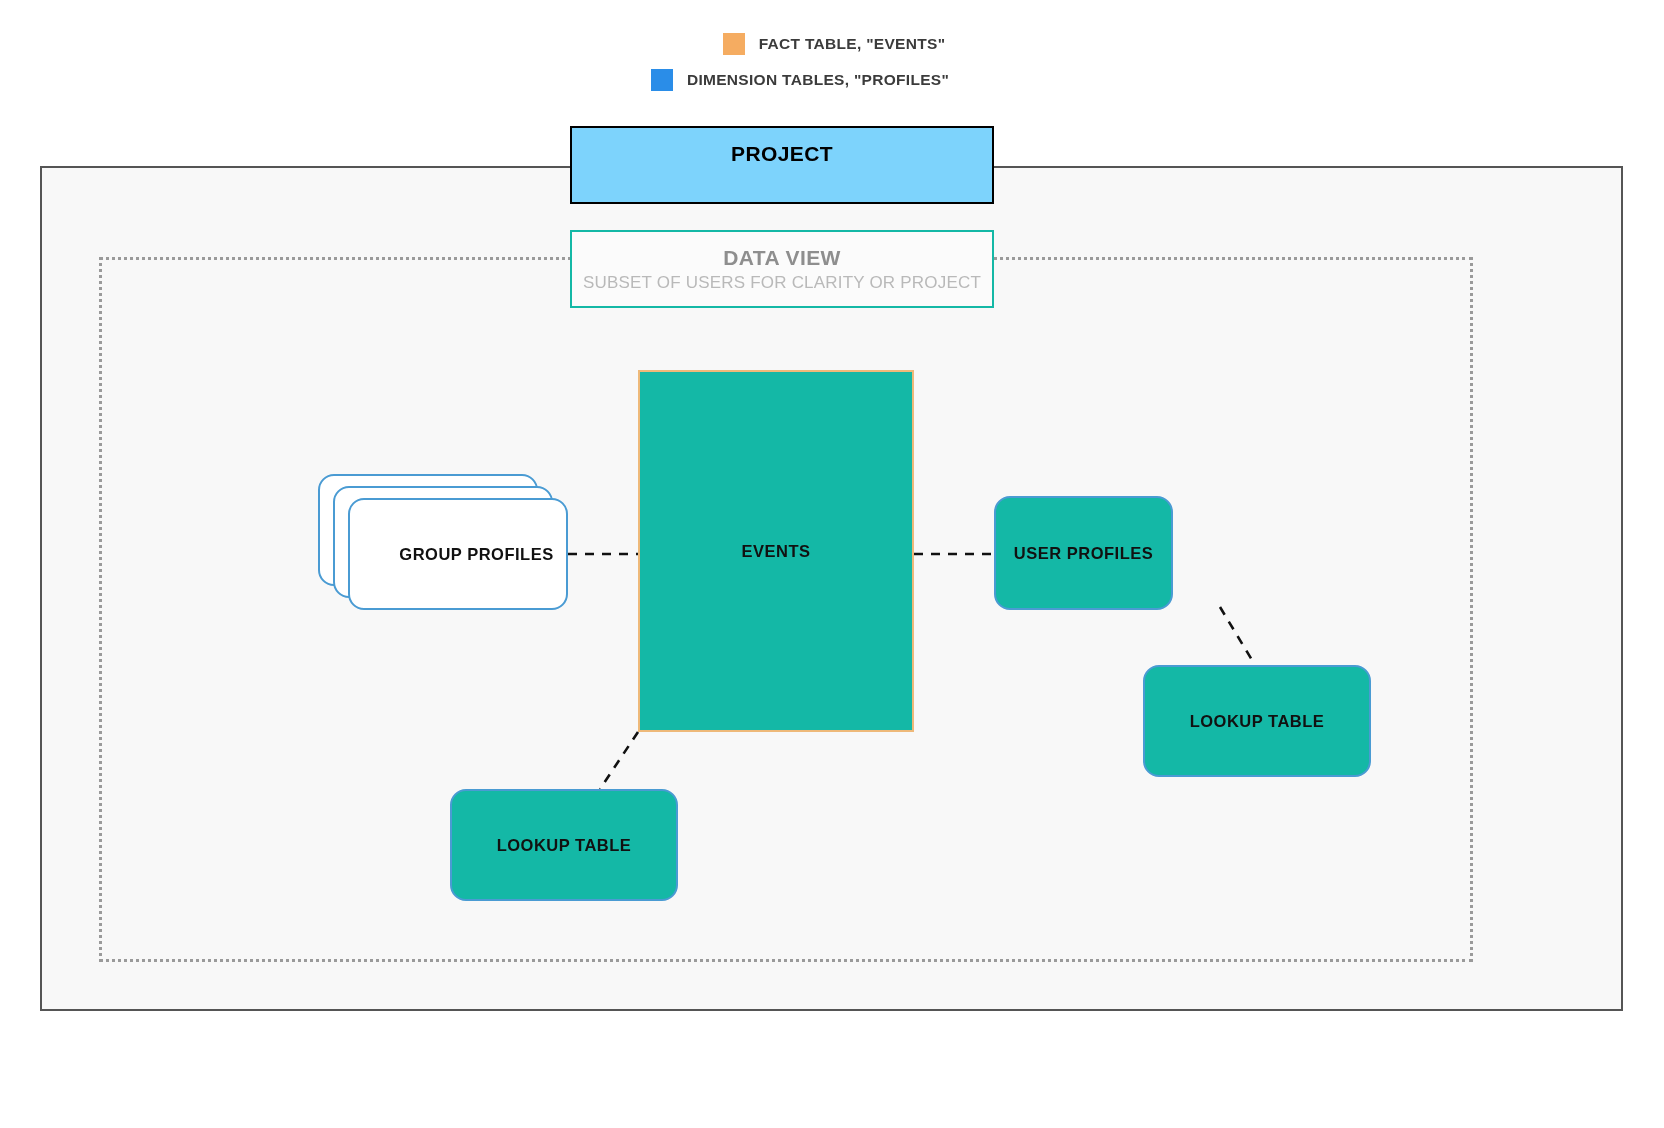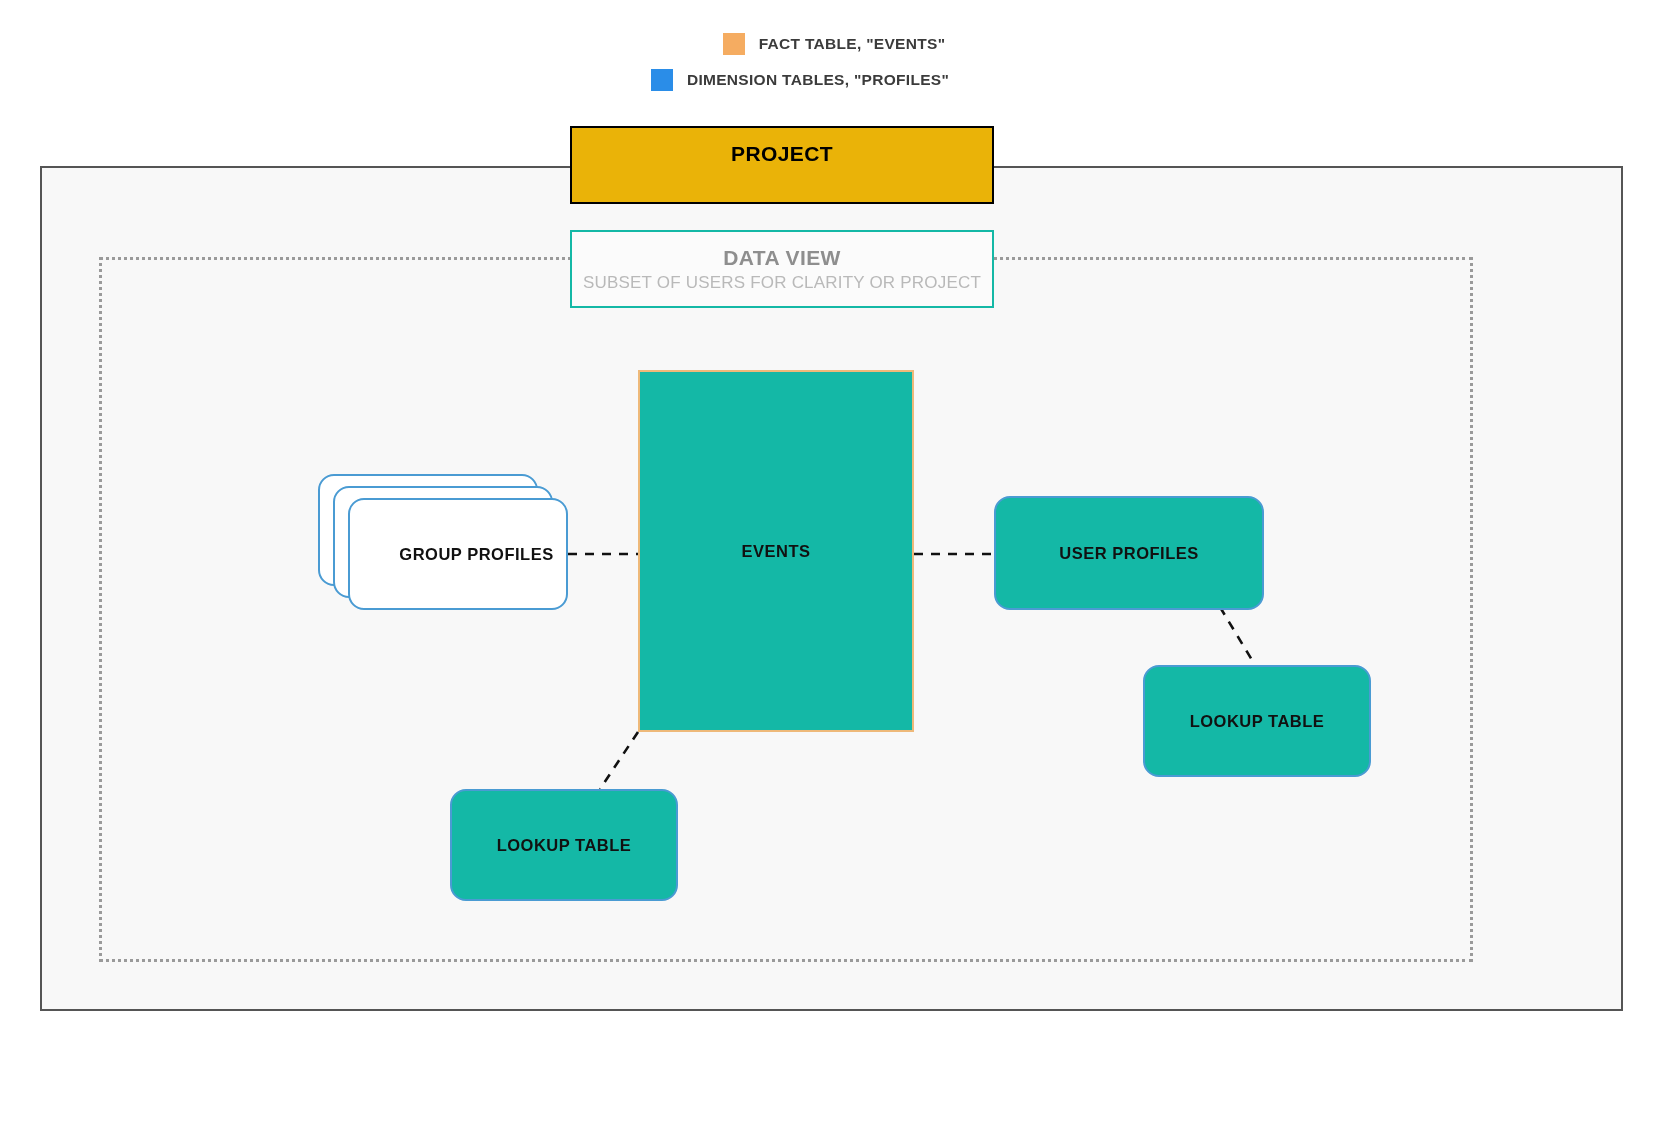--- a/index.html
+++ b/index.html
@@ -70,21 +70,21 @@
     height: 705px;
     border: 3px dotted #9a9a9a;
     box-sizing: border-box;
   }
 
   
   .header-card {
     position: absolute;
     box-sizing: border-box;
     text-align: center;
-    background: #eab308;
+    background: #7dd3fc;
   }
   #project-card {
     left: 570px;
     top: 126px;
     width: 424px;
     height: 78px;
     border: 2px solid #000000;
     padding-top: 12px;
   }
   #project-card .card-title {
@@ -191,21 +191,21 @@
     font-size: 16.5px;
     font-weight: bold;
     letter-spacing: 0.5px;
     color: #111111;
     padding-left: 37px;
   }
 
   #node-user-profiles {
     left: 994px;
     top: 496px;
-    width: 270px;
+    width: 179px;
     height: 114px;
   }
   #node-lookup-left {
     left: 450px;
     top: 789px;
     width: 228px;
     height: 112px;
   }
   #node-lookup-right {
     left: 1143px;

